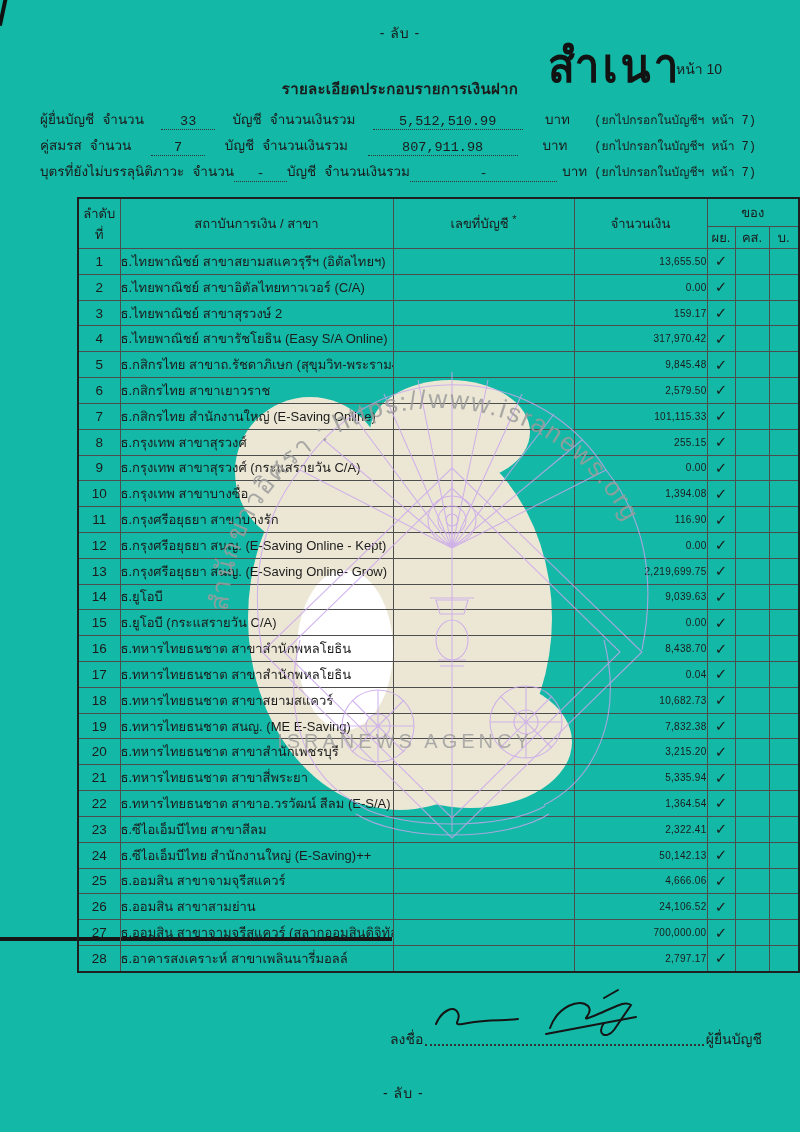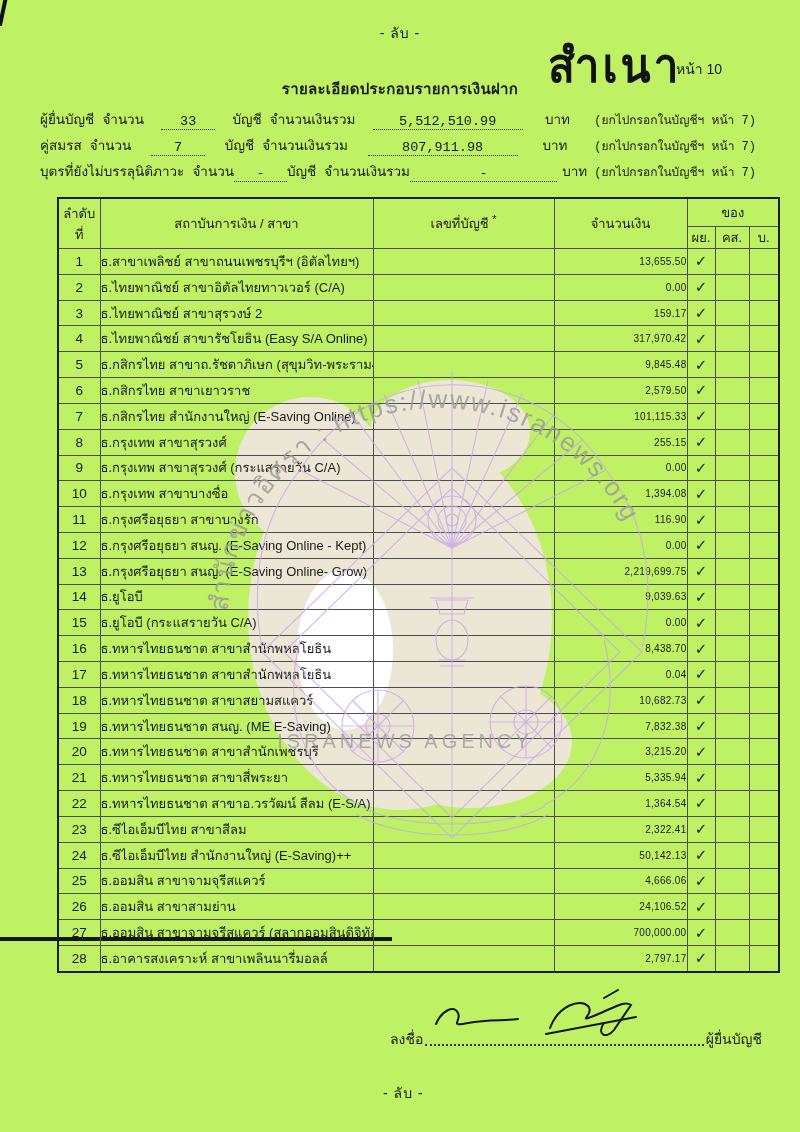--- a/index.html
+++ b/index.html
@@ -1,17 +1,17 @@
 <!DOCTYPE html>
 <html><head>
 <meta charset="utf-8">
 <style>
   html,body{margin:0;padding:0;background:#888;}
   .page{
-    position:relative;width:800px;height:1132px;background:#bef264;
+    position:relative;width:800px;height:1132px;background:#14b8a6;
     margin:0 auto;overflow:hidden;
     font-family:"Liberation Sans","DejaVu Sans",sans-serif;color:#1b1b1b;
   }
   .abs{position:absolute;}
   
   .classification{width:100%;text-align:center;font-size:14px;letter-spacing:1px;}
   .copy-stamp{
     left:548px;top:30px;font-family:"DejaVu Serif","Liberation Serif",serif;
     font-weight:700;font-size:44px;letter-spacing:3px;transform:scaleY(1.08);
     color:#121212;
@@ -22,21 +22,21 @@
   .summary{left:40px;right:44px;top:104px;}
   .sline{display:flex;justify-content:space-between;align-items:flex-end;height:26px;font-size:13.5px;white-space:nowrap;font-family:Liberation Mono, monospace;}
   .dotfield{border-bottom:1.5px dotted #333;text-align:center;line-height:15px;}
   .df-count{width:54px;}
   .df-amount{width:150px;}
   .sline .unit{margin-left:5px;}
   .sline .carry{font-size:12px;margin-left:7px;padding-bottom:1px;margin-top:24px;}
   
   table.deposits{
     border-collapse:collapse;table-layout:fixed;width:721px;
-    border:2px solid #1f1f1f;position:relative;z-index:1;background:transparent;
+    border:2px solid #1f1f1f;position:relative;z-index:1;background:transparent;margin-left:20px;
   }
   table.deposits th,table.deposits td{border:1px solid #4d4d4d;padding:0;overflow:hidden;}
   table.deposits thead th{font-weight:normal;font-size:13px;text-align:center;vertical-align:middle;background:transparent;}
   .th-tall{height:48px;}
   .th-of{height:27px;}
   .th-sub{height:19px;font-size:12px;}
   tbody td{height:24.82px;font-size:13px;vertical-align:middle;white-space:nowrap;}
   td.c-no{text-align:center;font-size:13.5px;}
   td.c-name{padding-left:8px;}
   td.c-amount{text-align:right;padding-right:20px;font-size:10px;letter-spacing:.3px;}
@@ -134,21 +134,21 @@
         </tr>
         <tr>
           <th class="th-sub">ผย.</th>
           <th class="th-sub">คส.</th>
           <th class="th-sub">บ.</th>
         </tr>
       </thead>
       <tbody>
           <tr>
     <td class="c-no">1</td>
-    <td class="c-name">ธ.สาขาเพลิชย์ สาขาถนนเพชรบุรีฯ (อิตัลไทยฯ)</td>
+    <td class="c-name">ธ.ไทยพาณิชย์ สาขาสยามสแควรุรีฯ (อิตัลไทยฯ)</td>
     <td class="c-account"></td>
     <td class="c-amount">13,655.50</td>
     <td class="c-check">✓</td>
     <td class="c-check"></td>
     <td class="c-check"></td>
   </tr>
           <tr>
     <td class="c-no">2</td>
     <td class="c-name">ธ.ไทยพาณิชย์ สาขาอิตัลไทยทาวเวอร์ (C/A)</td>
     <td class="c-account"></td>

